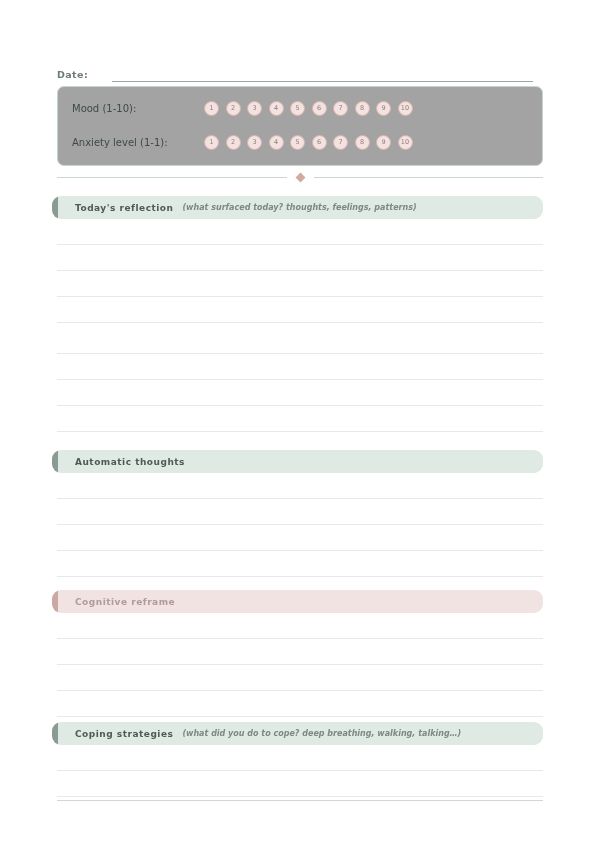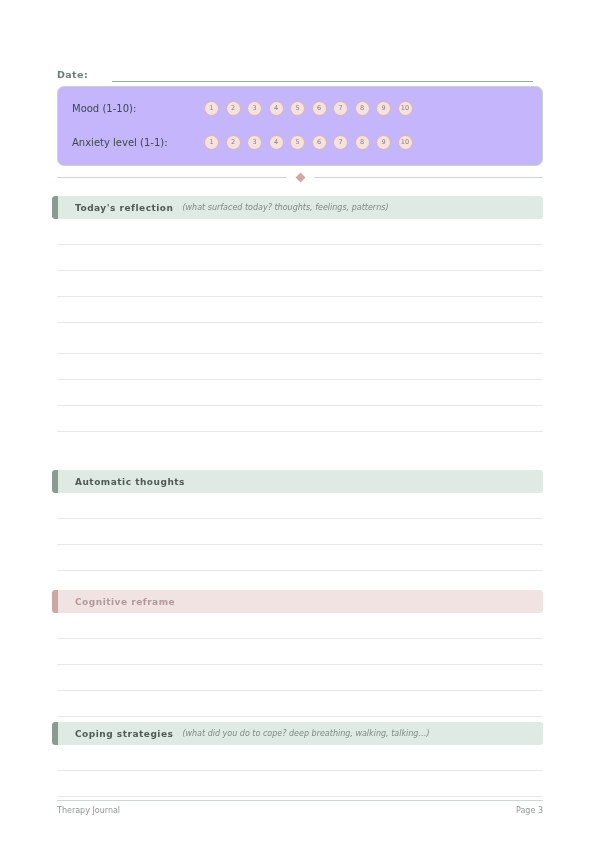--- a/index.html
+++ b/index.html
@@ -50,21 +50,21 @@
   }
 
   
   .ratings-card {
     position: absolute;
     left: 57px;
     top: 86px;
     width: 486px;
     height: 80px;
     box-sizing: border-box;
-    background: #c4b5fd;
+    background: #a3a3a3;
     border: 1px solid #c6d6ce;
     border-radius: 7px;
   }
   .rating-row {
     position: absolute;
     left: 14px;
     right: 10px;
     height: 22px;
     display: flex;
     align-items: center;
@@ -123,21 +123,21 @@
   .section {
     position: absolute;
     left: 52px;
     width: 491px;
   }
   .sec-head {
     position: relative;
     height: 23px;
     display: flex;
     align-items: center;
-    border-radius: 3px;
+    border-radius: 9px;
     overflow: hidden;
   }
   .sec-accent {
     width: 6px;
     height: 23px;
     flex: none;
     border-radius: 2px 0 0 2px;
   }
   .sec-body {
     flex: 1;
@@ -156,20 +156,21 @@
     letter-spacing: 0.5px;
     flex: none;
   }
   .sec-hint {
     font-size: 8px;
     font-style: italic;
     margin-left: 9px;
     flex: none;
     overflow: hidden;
     text-overflow: ellipsis;
+    font-weight: bold;
   }
 
   
   .v-green .sec-accent { background: #8a9b94; }
   .v-green .sec-body   { background: #dfeae4; }
   .v-green .sec-title  { color: #4e5b55; }
   .v-green .sec-hint   { color: #7c8a84; }
 
   
   .v-pink .sec-accent { background: #cba9a3; }
@@ -275,21 +276,21 @@
         </div>
       </div>
       <div class="section v-pink" style="top: 328px;">
         <div class="lines">
           <div class="wline"></div>
           <div class="wline"></div>
           <div class="wline"></div>
           <div class="wline"></div>
         </div>
       </div>
-      <div class="section v-green" style="top: 470px;">
+      <div class="section v-green" style="top: 450px;">
         <div class="sec-head">
           <span class="sec-accent"></span>
           <span class="sec-body">
             <span class="sec-title">Automatic thoughts</span>
           </span>
         </div>
         <div class="lines">
           <div class="wline"></div>
           <div class="wline"></div>
           <div class="wline"></div>
@@ -319,18 +320,14 @@
           </span>
         </div>
         <div class="lines">
           <div class="wline"></div>
           <div class="wline"></div>
         </div>
       </div>
     </div>
 
   <div class="footer-rule"></div>
-  <div class="footer">
-    <span>Therapy Journal</span>
-    <span>Page 3</span>
-  </div>
 
 </div>
 
 </body></html>

